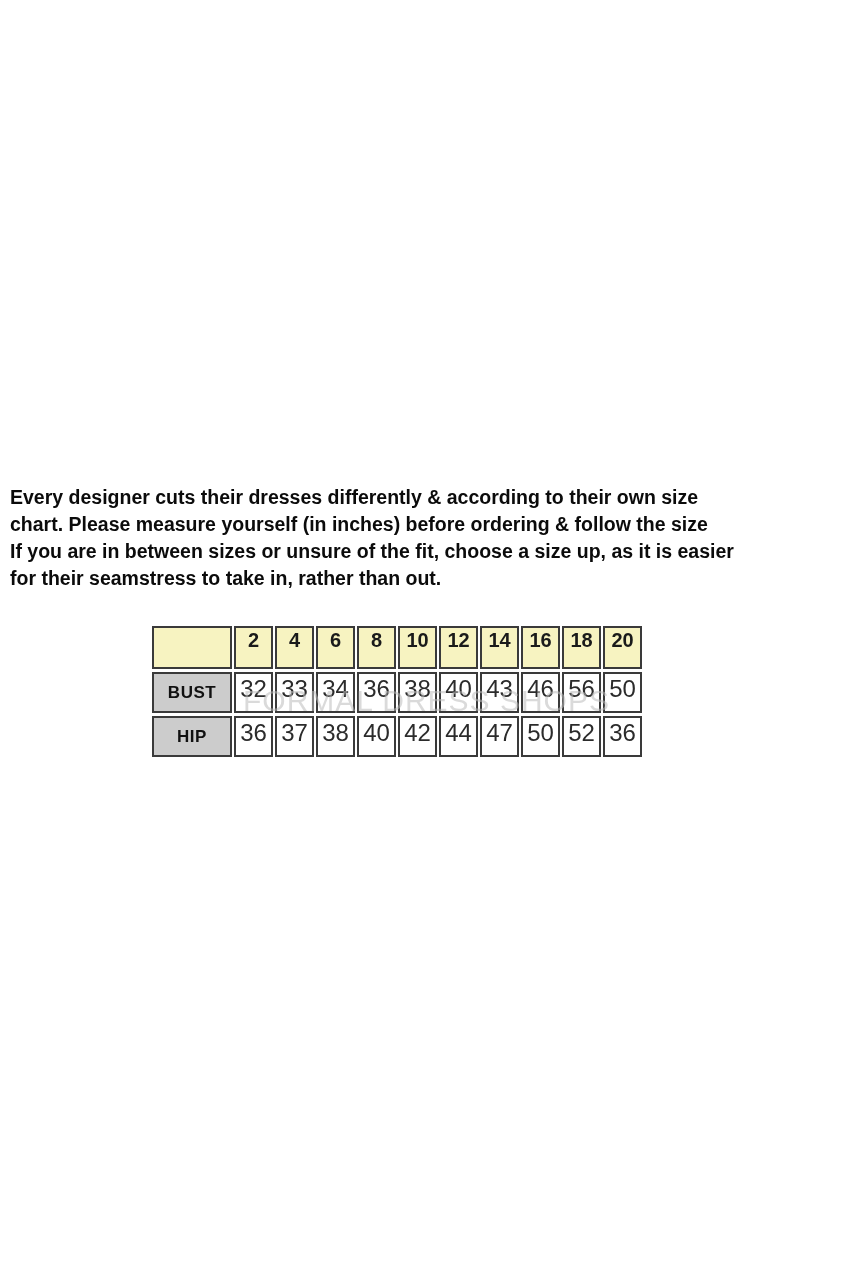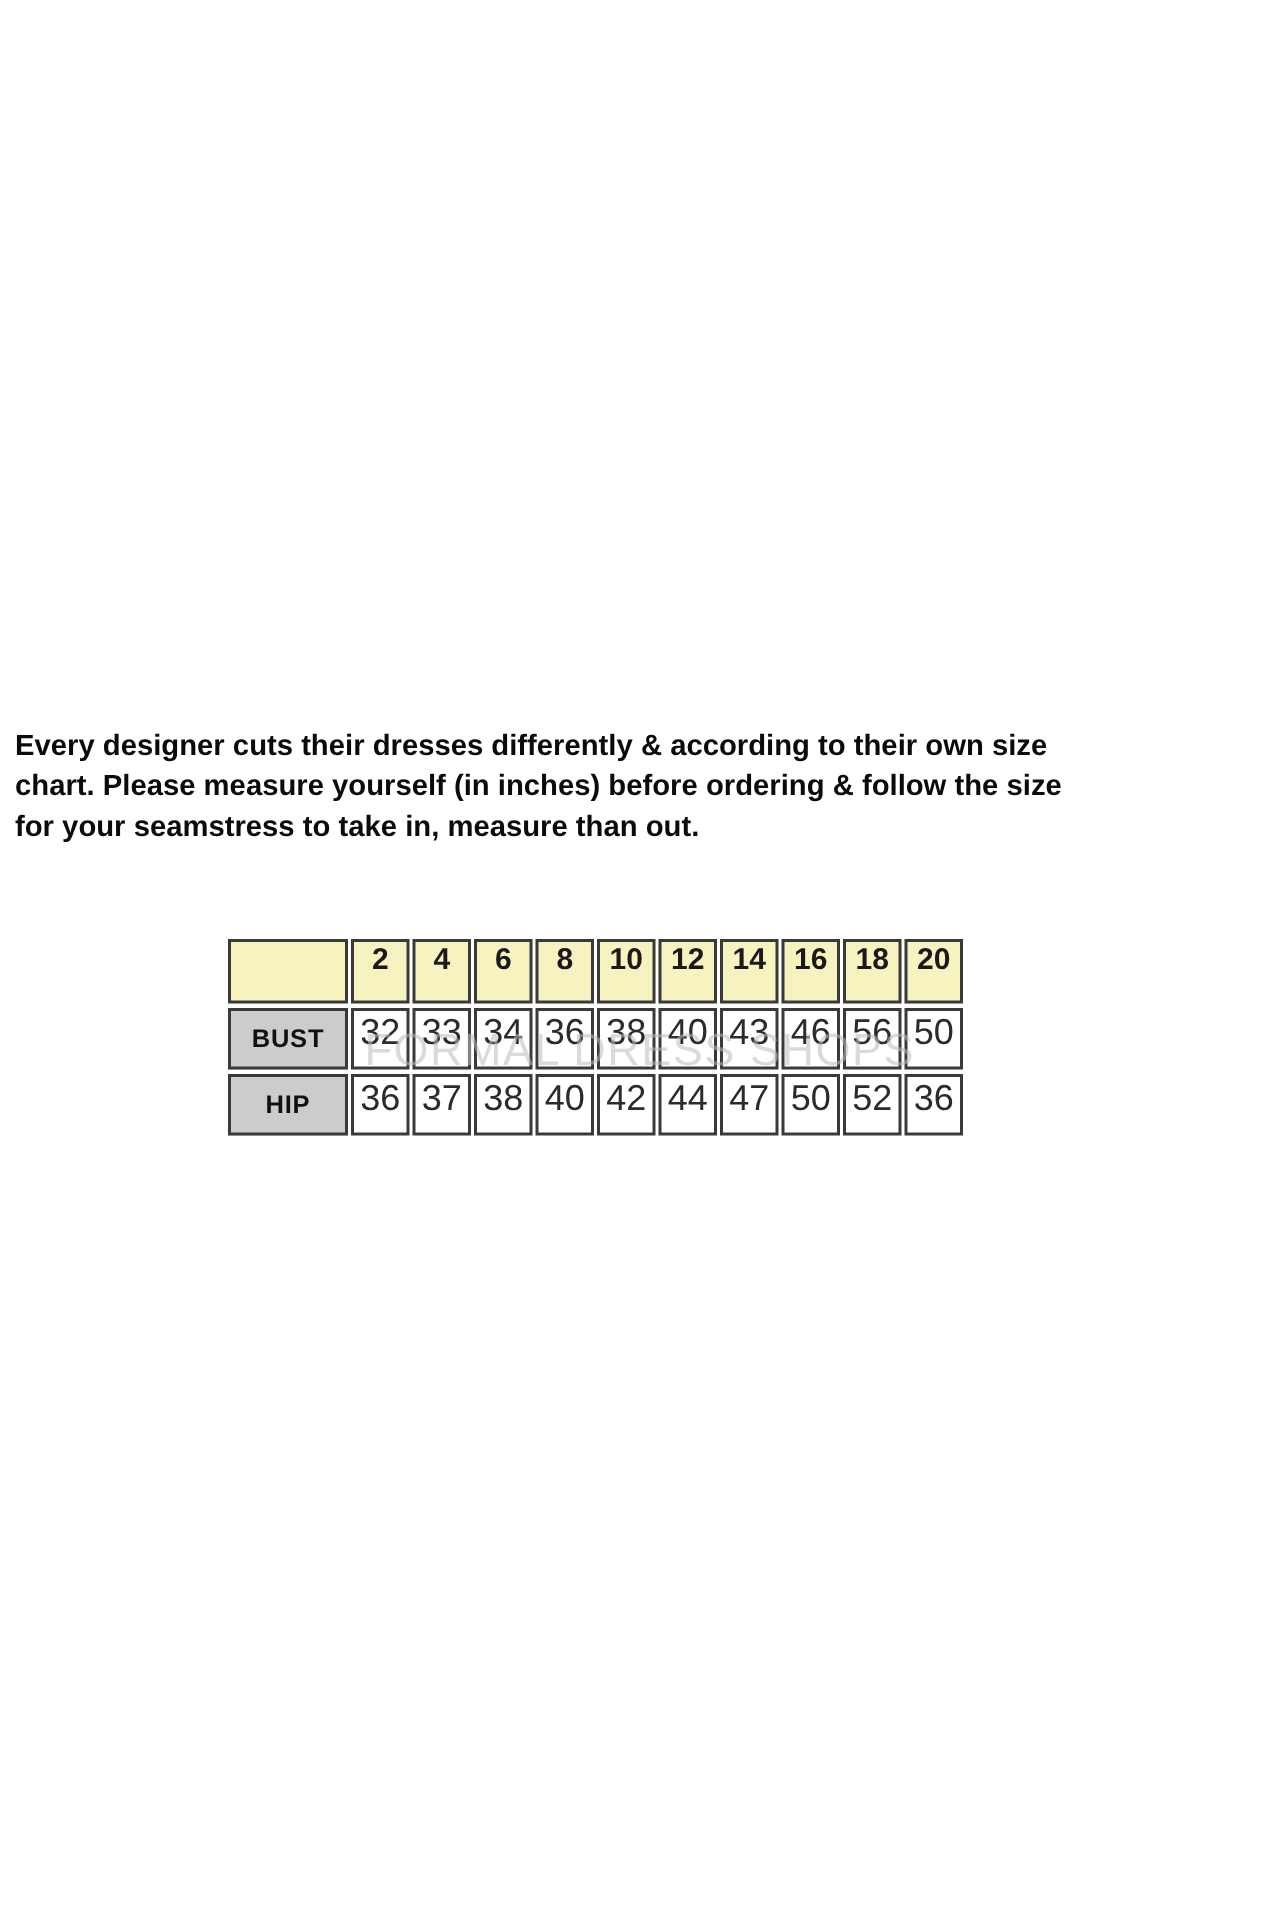--- a/index.html
+++ b/index.html
@@ -91,21 +91,22 @@
     z-index:5;
   }
 </style>
 </head>
 <body>
 
 <div class="page">
   <div class="intro" id="intro">
       <div class="intro-line">Every designer cuts their dresses differently &amp; according to their own size</div>
       <div class="intro-line">chart. Please measure yourself (in inches) before ordering &amp; follow the size</div>
-      <div class="intro-line">for your seamstress to take in, measure than out.</div>
+      <div class="intro-line">If you are in between sizes or unsure of the fit, choose a size up, as it is easier</div>
+      <div class="intro-line">for their seamstress to take in, rather than out.</div>
     </div>
 
   <table class="size-table">
     <thead id="size-table-head">
         <tr>
           <th class="corner"></th>
           <th class="size-col">2</th>
           <th class="size-col">4</th>
           <th class="size-col">6</th>
           <th class="size-col">8</th>

